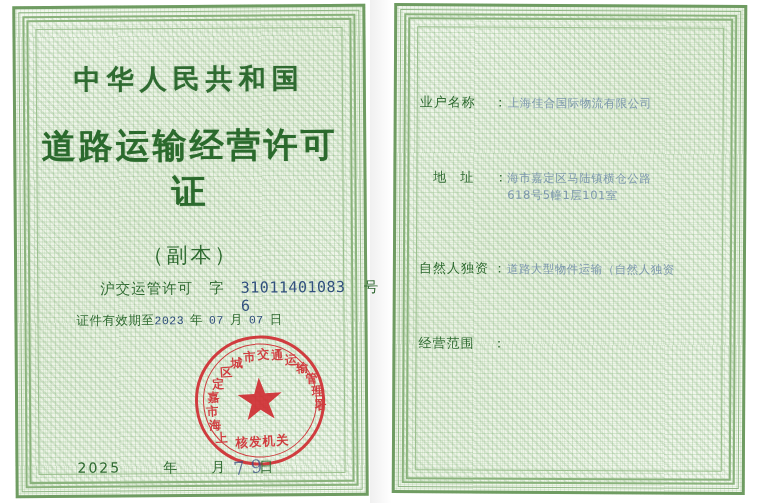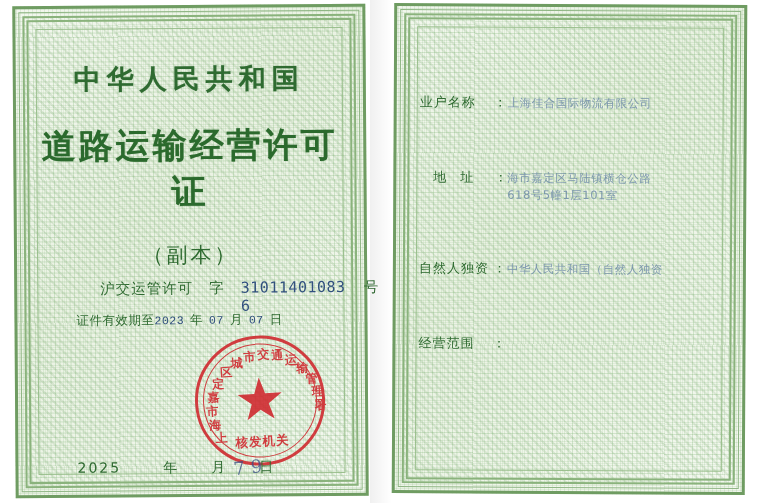--- a/index.html
+++ b/index.html
@@ -371,21 +371,21 @@
           <span>海市嘉定区马陆镇横仓公路</span>
           <span class="line2">618号5幢1层101室</span>
         </span>
       </div>
 
       <div class="field-row">
         <span class="field-label spread">
           <span>自然人独资</span>
           <span>：</span>
         </span>
-        <span class="field-value">中华人民共和国（自然人独资</span>
+        <span class="field-value">道路大型物件运输（自然人独资</span>
       </div>
 
       <div class="field-row">
         <span class="field-label spread">
           <span>经营范围</span>
           <span>：</span>
         </span>
       </div>
 
     </div>

